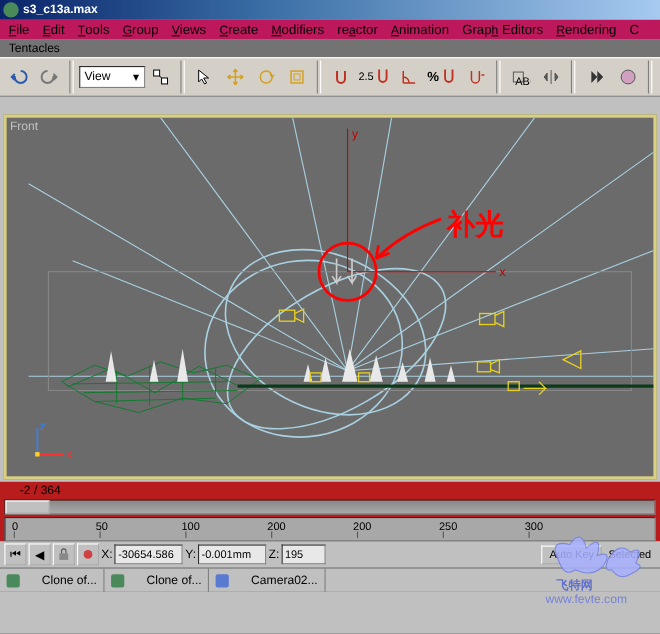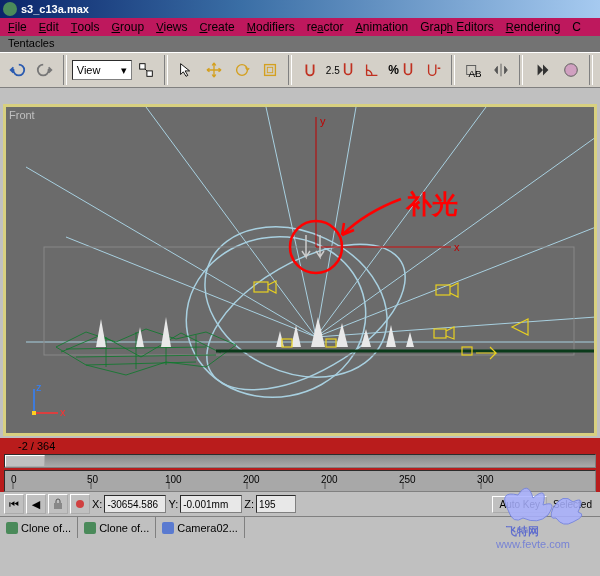--- a/index.html
+++ b/index.html
@@ -24,21 +24,21 @@
 .slider-track{height:14px;background:linear-gradient(#888,#aaa);border:1px inset #808080;margin:0 4px;position:relative}
 .slider-thumb{position:absolute;left:0;top:0;width:40px;height:12px;background:#c0c0c0;border:1px outset #fff}
 .ruler{height:22px;margin:2px 4px 0;background:#a8a8a8;border:1px inset #808080;position:relative;font-size:10px}
 .ruler-tick{position:absolute;top:3px;font-size:10px}
 .bottom-bar{display:flex;align-items:center;height:24px;padding:2px 4px;gap:2px;background:#c0c0c0}
 .coord-field{display:flex;align-items:center;gap:2px}
 .coord-field input{width:62px;height:18px;background:#e8e8e8;border:1px inset #808080;font-size:10px;padding:0 2px}
 .coord-label{font-size:11px}
 .play-btn{width:20px;height:20px;border:1px outset #fff;background:#c0c0c0;display:flex;align-items:center;justify-content:center;cursor:pointer}
 .status-tabs{display:flex;height:22px;background:#c0c0c0;border-top:1px solid #808080}
-.status-tab{display:flex;align-items:center;padding:0 6px;border-right:1px inset #808080;font-size:11px;gap:3px}
+.status-tab{display:flex;align-items:center;padding:0 6px;border-right:1px inset #808080;font-size:11px;gap:20px}
 .tab-ico{width:12px;height:12px;background:#4a8a5a;border-radius:2px}
 .watermark{position:absolute;right:2px;bottom:26px;width:120px;height:70px;opacity:0.85;pointer-events:none}
 .annotation{position:absolute;color:#ff0000;font-family:Liberation Mono, monospace;font-size:26px;font-weight:bold;pointer-events:none}
 .null-sel{position:absolute;left:230px;top:442px;background:#f8f8d0;border:1px solid #888;padding:1px 4px;font-size:10px}
 </style>
 </head>
 <body>
 
 <div class="titlebar">
   <span class="titlebar-icon"></span>

